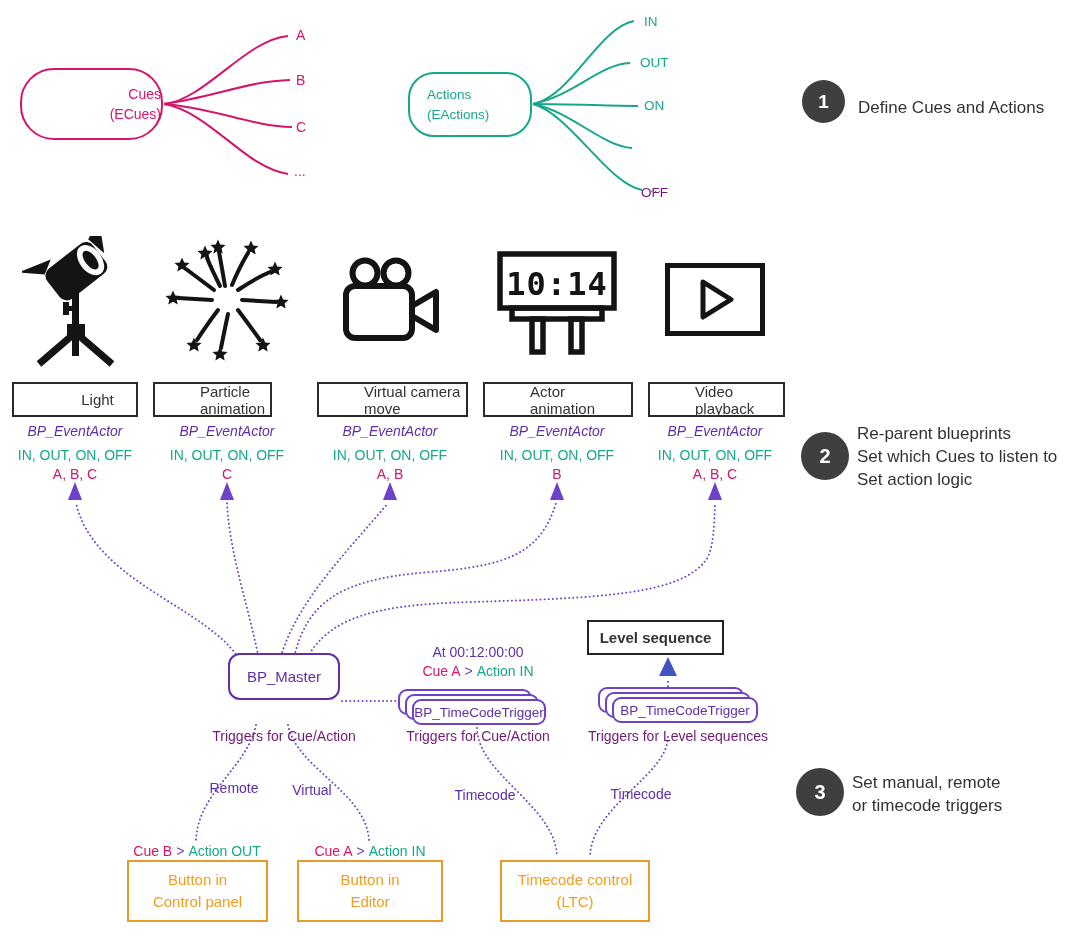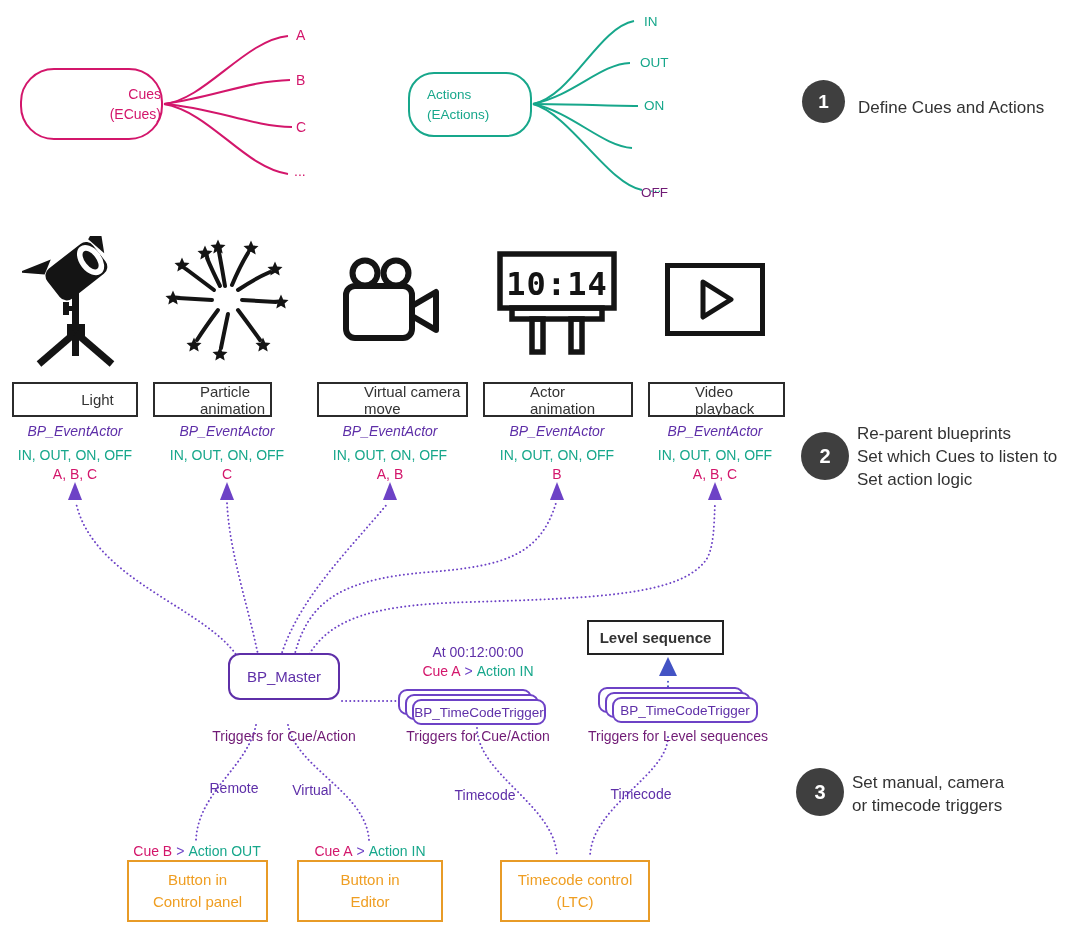--- a/index.html
+++ b/index.html
@@ -126,21 +126,21 @@
   <div class="step-text" style="left:857px;top:422px;">
     <div>Re-parent blueprints</div>
     <div>Set which Cues to listen to</div>
     <div>Set action logic</div>
   </div>
 
   <div class="step-circle" style="left:796px;top:768px;width:48px;height:48px;font-size:20px;">
       <span>3</span>
     </div>
   <div class="step-text" style="left:852px;top:771px;">
-    <div>Set manual, camera</div>
+    <div>Set manual, remote</div>
     <div>or timecode triggers</div>
   </div>
 
   <div class="icon-slot" style="left:22px;top:236px;width:106px;height:132px;">
     <svg viewBox="0 0 106 132" width="106" height="132">
       <g fill="#141414">
         <g transform="rotate(-38 55 36)">
           <rect x="26" y="16" width="58" height="38" rx="9"></rect>
           <polygon points="28,18 8,0 42,10"></polygon>
           <polygon points="84,17 104,9 88,38"></polygon>

